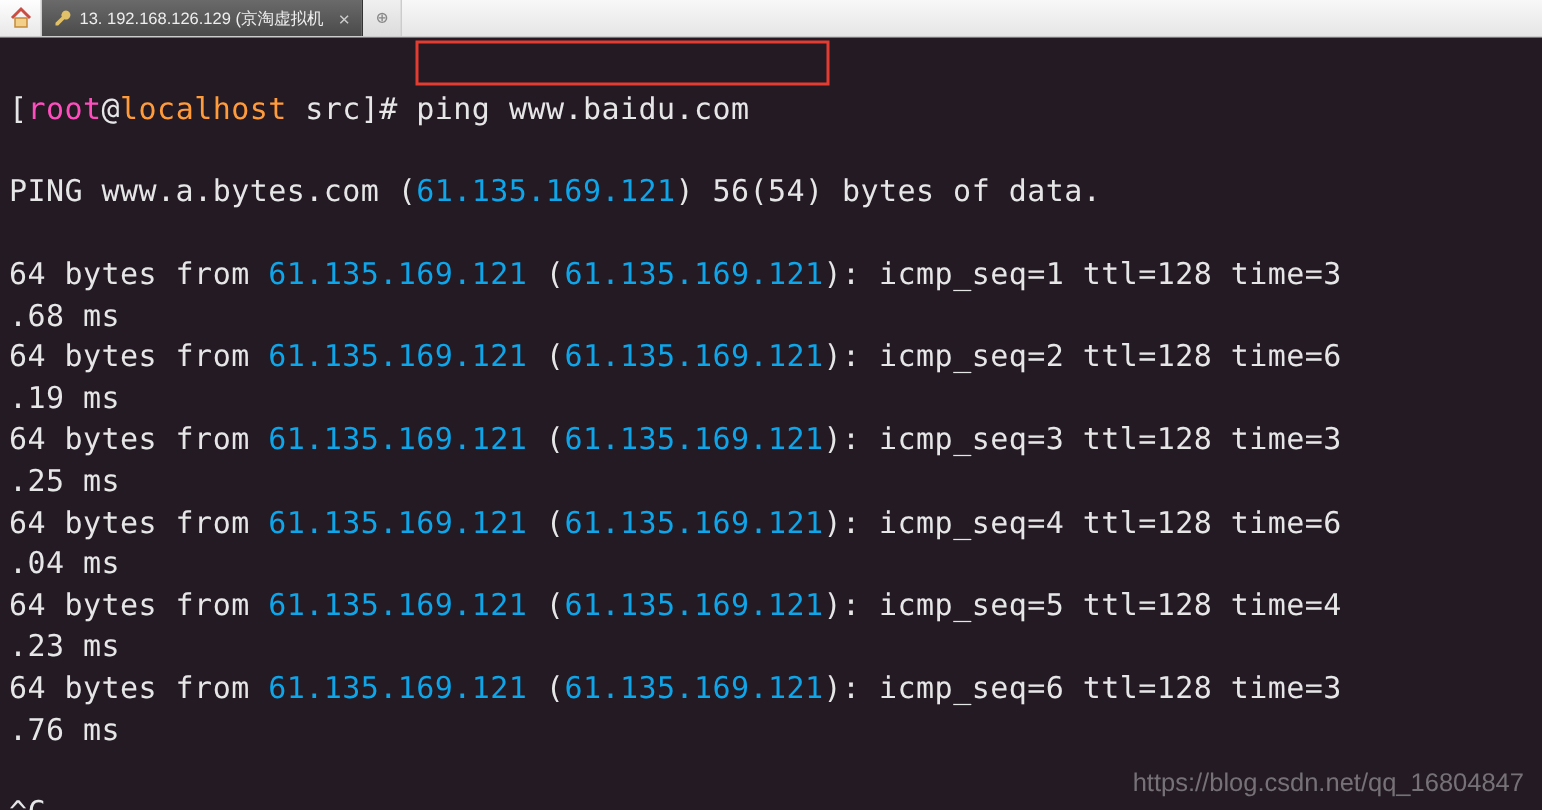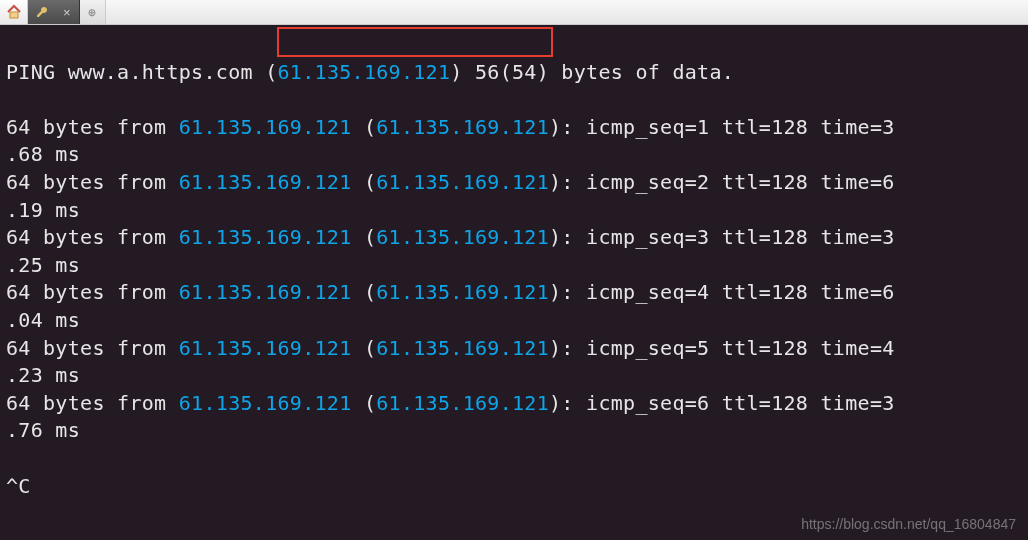--- a/index.html
+++ b/index.html
@@ -83,21 +83,21 @@
     }
     .pink { color: #ff4dbd; }
     .orange { color: #ff9b3a; }
     .purple { color: #0ea5e9; }
     .watermark {
       position: absolute;
       right: 12px;
       bottom: 8px;
       color: rgba(220,220,220,0.45);
       font-family: Arial, sans-serif;
-      font-size: 14px;
+      font-size: 17px;
     }
     .home-icon svg { display: block; }
   </style>
 </head>
 <body>
 
 <div class="tabbar">
   <div class="tab-home">
     <span class="home-icon">
       <svg width="16" height="16" viewBox="0 0 16 16">
@@ -105,29 +105,31 @@
         <rect x="4" y="8" width="8" height="6" fill="#f2d089" stroke="#c48a3a" stroke-width="1"></rect>
       </svg>
     </span>
   </div>
   <div class="tab">
     <span class="tab-icon">
       <svg width="12" height="12" viewBox="0 0 12 12">
         <path d="M8 1a3 3 0 0 0-2.8 4.1L1 9.2V11h1.8l4.1-4.2A3 3 0 1 0 8 1z" fill="#e0c068"></path>
       </svg>
     </span>
+    <span class="tab-label">13. 192.168.126.129 (京淘虚拟机</span>
     <span class="tab-close">×</span>
   </div>
   <div class="tab-new">
     <span>⊕</span>
   </div>
 </div>
 
 <div class="terminal">
-<div><span>PING www.a.https.com (</span><span class="purple">61.135.169.121</span><span>) 56(54) bytes of data.</span></div>
+<div class="prompt-line"><span>[</span><span class="pink">root</span><span>@</span><span class="orange">localhost</span><span> src</span><span>]# </span><span>ping www.baidu.com</span></div>
+<div><span>PING www.a.bytes.com (</span><span class="purple">61.135.169.121</span><span>) 56(54) bytes of data.</span></div>
 <div id="replies"><div>64 bytes from <span class="purple">61.135.169.121</span> (<span class="purple">61.135.169.121</span>): icmp_seq=1 ttl=128 time=3</div><div>.68 ms</div><div>64 bytes from <span class="purple">61.135.169.121</span> (<span class="purple">61.135.169.121</span>): icmp_seq=2 ttl=128 time=6</div><div>.19 ms</div><div>64 bytes from <span class="purple">61.135.169.121</span> (<span class="purple">61.135.169.121</span>): icmp_seq=3 ttl=128 time=3</div><div>.25 ms</div><div>64 bytes from <span class="purple">61.135.169.121</span> (<span class="purple">61.135.169.121</span>): icmp_seq=4 ttl=128 time=6</div><div>.04 ms</div><div>64 bytes from <span class="purple">61.135.169.121</span> (<span class="purple">61.135.169.121</span>): icmp_seq=5 ttl=128 time=4</div><div>.23 ms</div><div>64 bytes from <span class="purple">61.135.169.121</span> (<span class="purple">61.135.169.121</span>): icmp_seq=6 ttl=128 time=3</div><div>.76 ms</div></div>
 <div>^C</div>
 
 
 
 </div>
 
 <div class="highlight-box" style="left:277px; top:27px; width:276px; height:30px;"></div>
 
 <div class="watermark">https://blog.csdn.net/qq_16804847</div>

